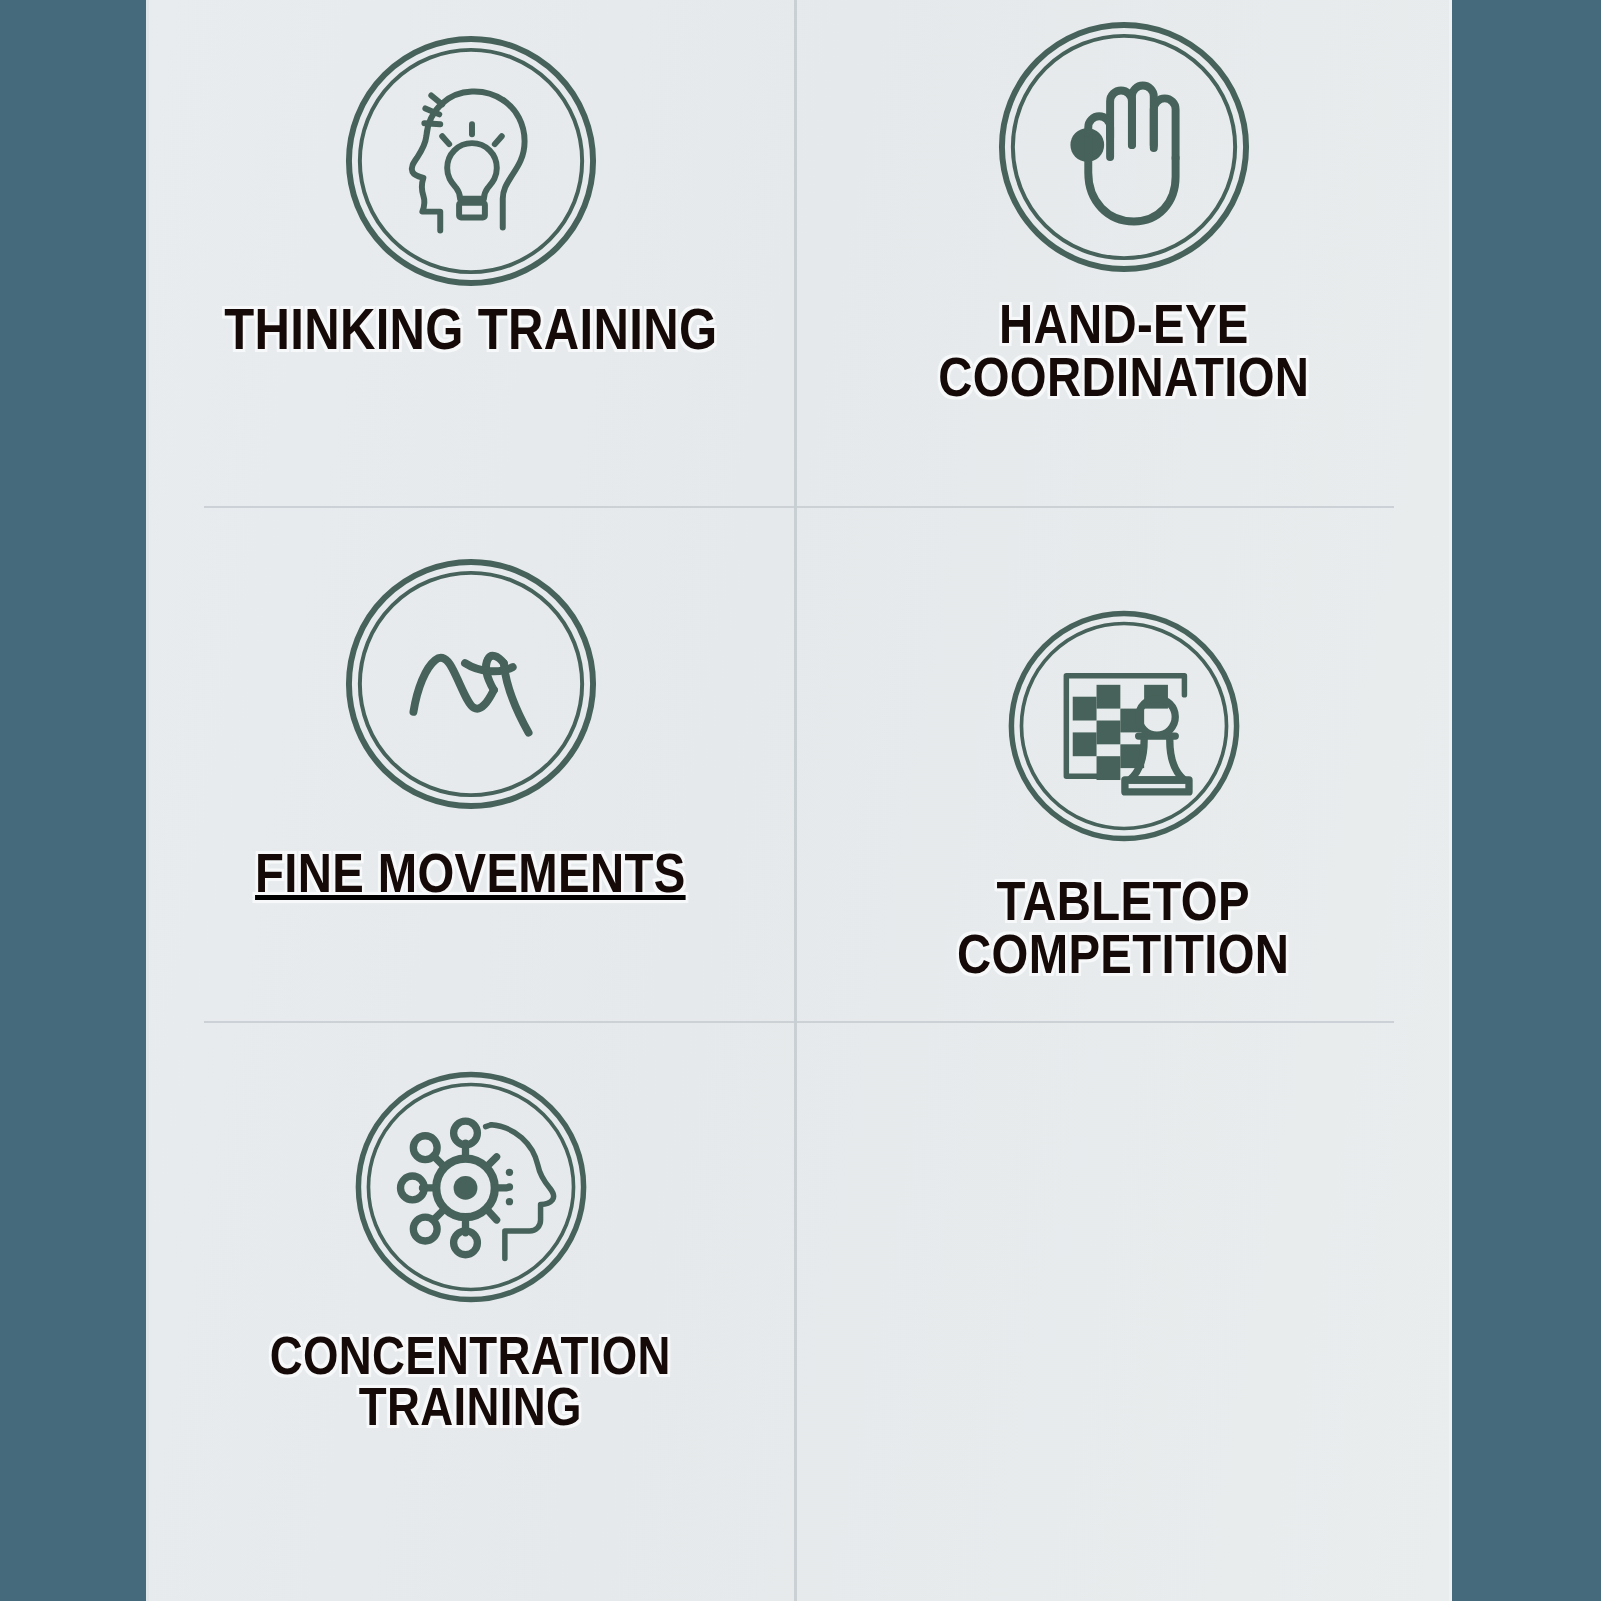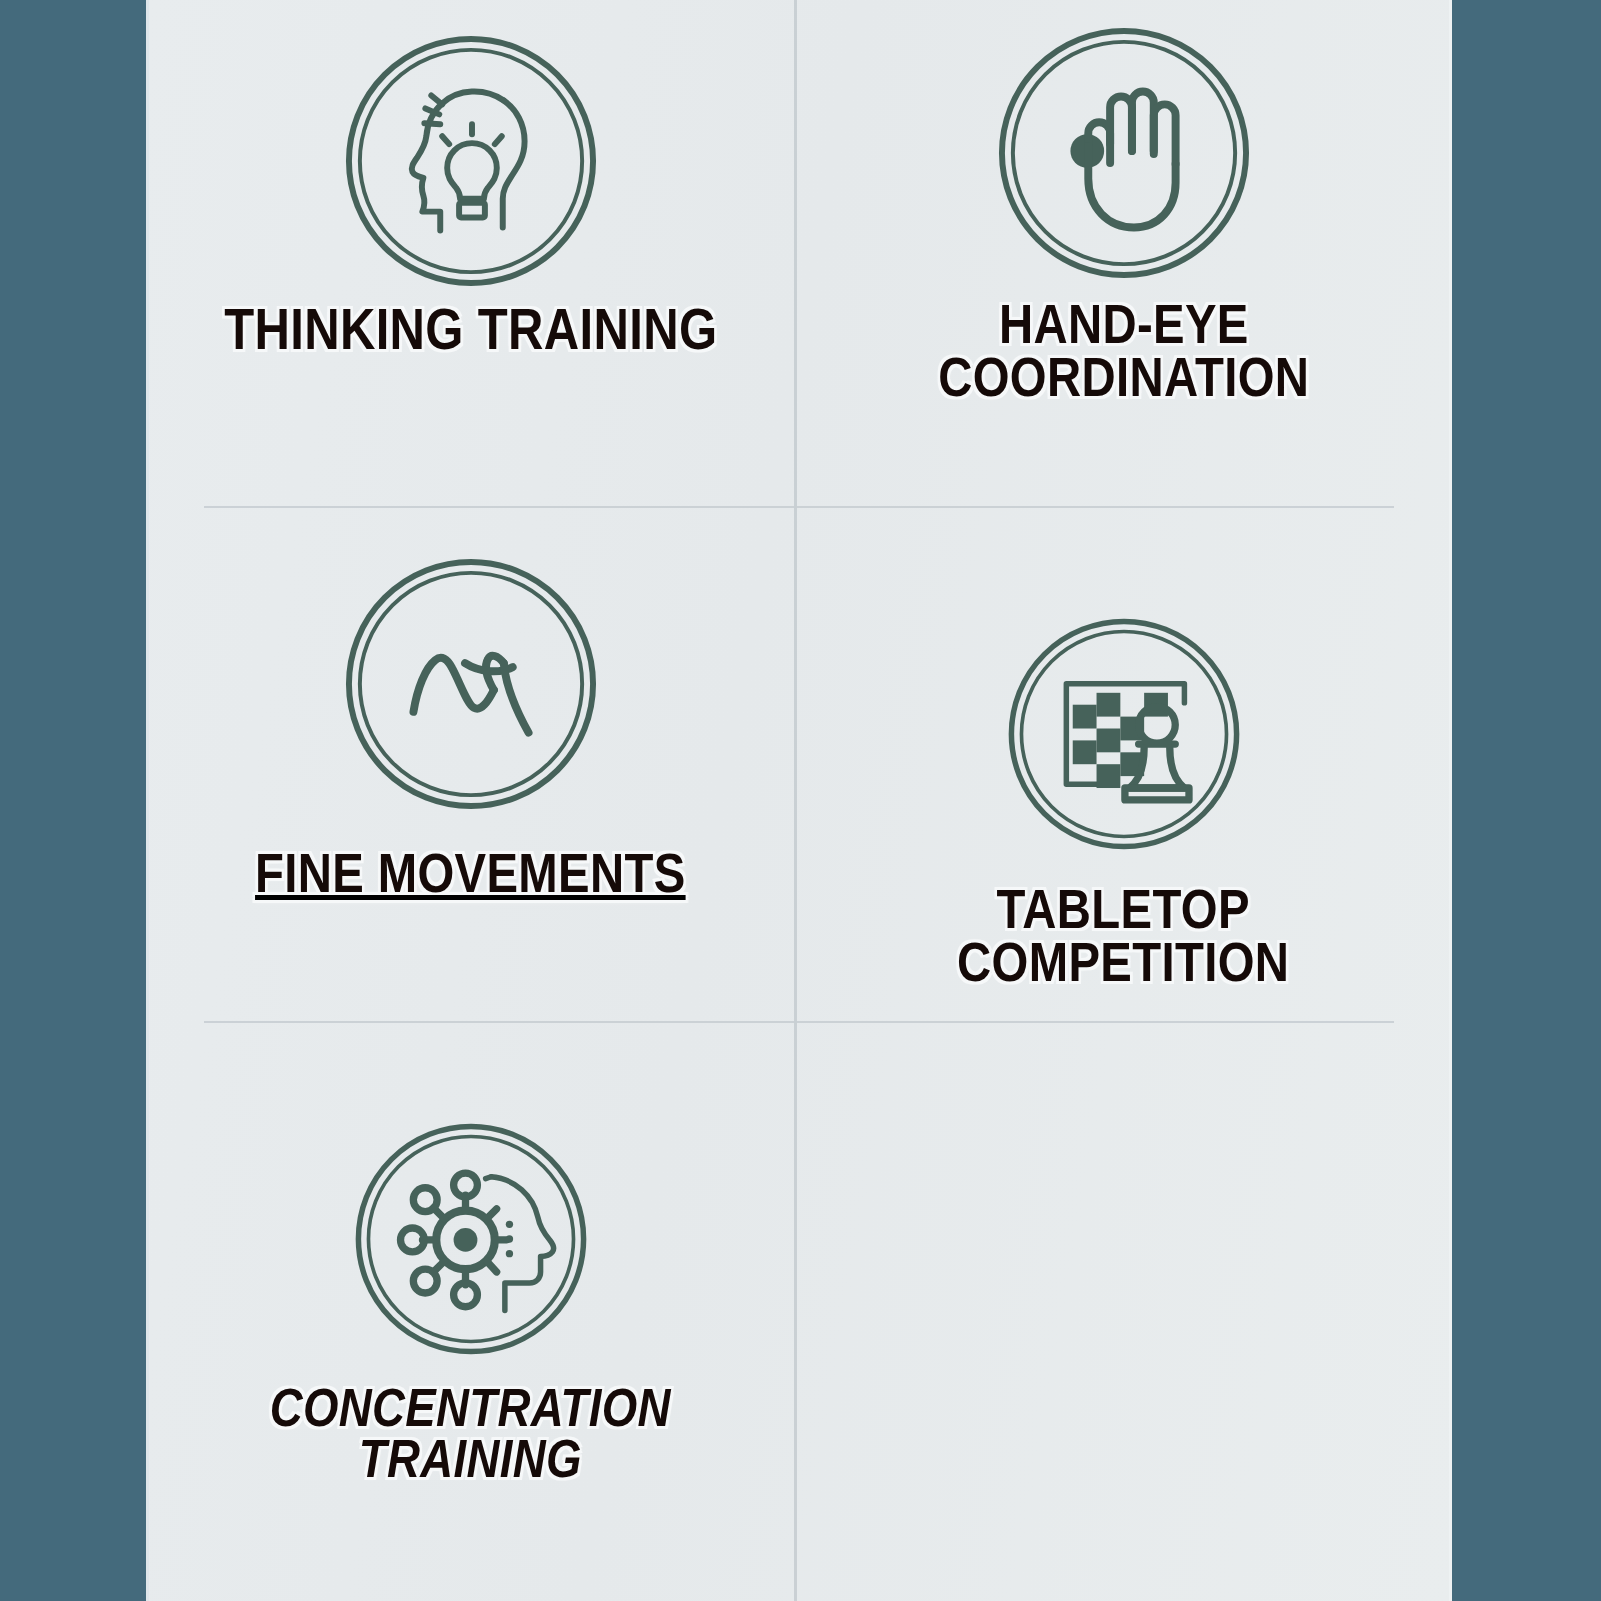--- a/index.html
+++ b/index.html
@@ -86,25 +86,25 @@
   .cell {
     position: relative;
     display: flex;
     flex-direction: column;
     align-items: center;
     justify-content: flex-start;
   }
 
   
   .cell.c1 { padding-top: 32px; }
-  .cell.c2 { padding-top: 24px; }
+  .cell.c2 { padding-top: 18px; gap: 6px; }
   .cell.c3 { padding-top: 48px; text-decoration: underline; }
   .cell.c4 { padding-top: 48px; }
-  .cell.c5 { padding-top: 60px; margin-top: 48px; }
-  .cell.c6 { padding-top: 98px; font-style: italic; }
+  .cell.c5 { padding-top: 100px; }
+  .cell.c6 { padding-top: 46px; }
 
   
   .medallion {
     position: relative;
     width: 258px;
     height: 258px;
     flex: 0 0 auto;
   }
   .medallion.sm { width: 238px; height: 238px; }
   .medallion svg { display: block; width: 100%; height: 100%; }

